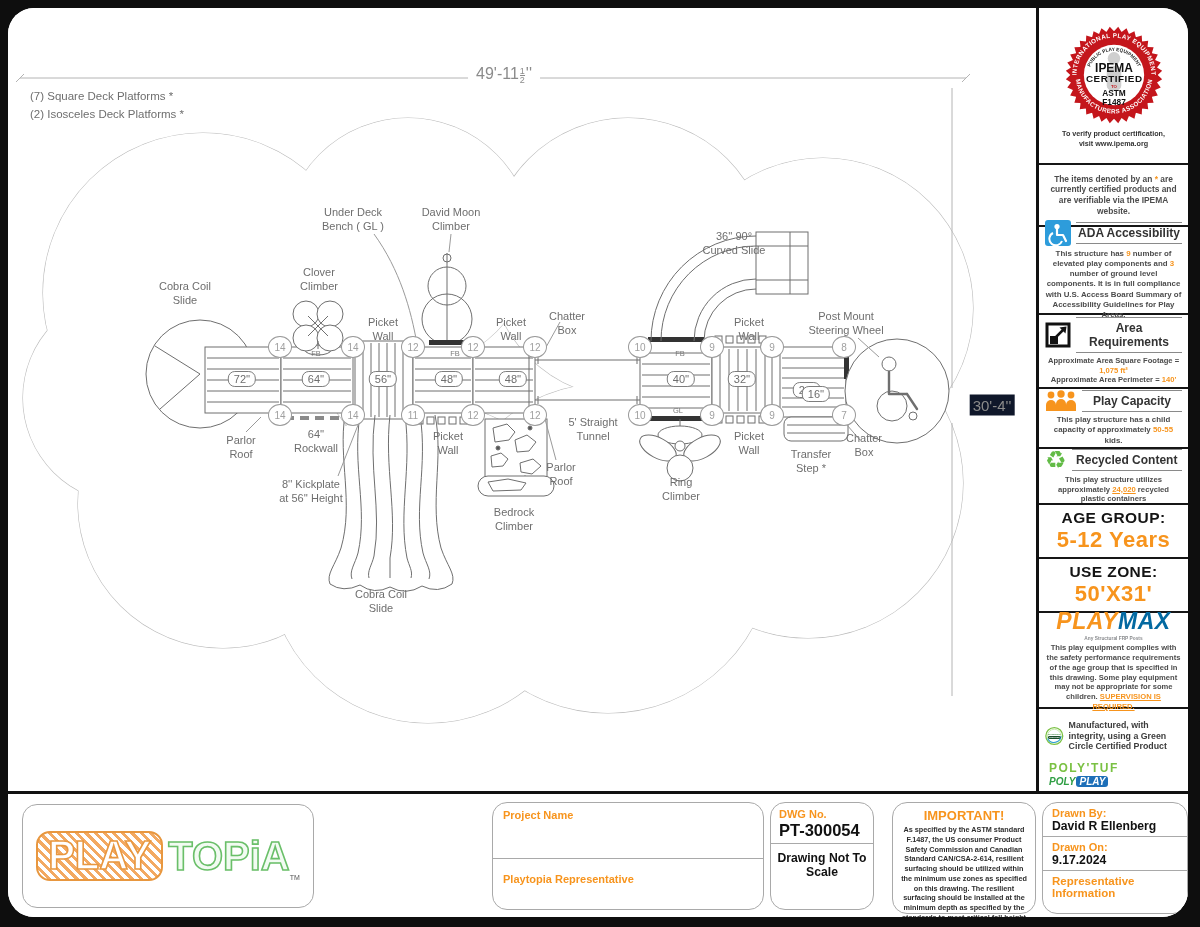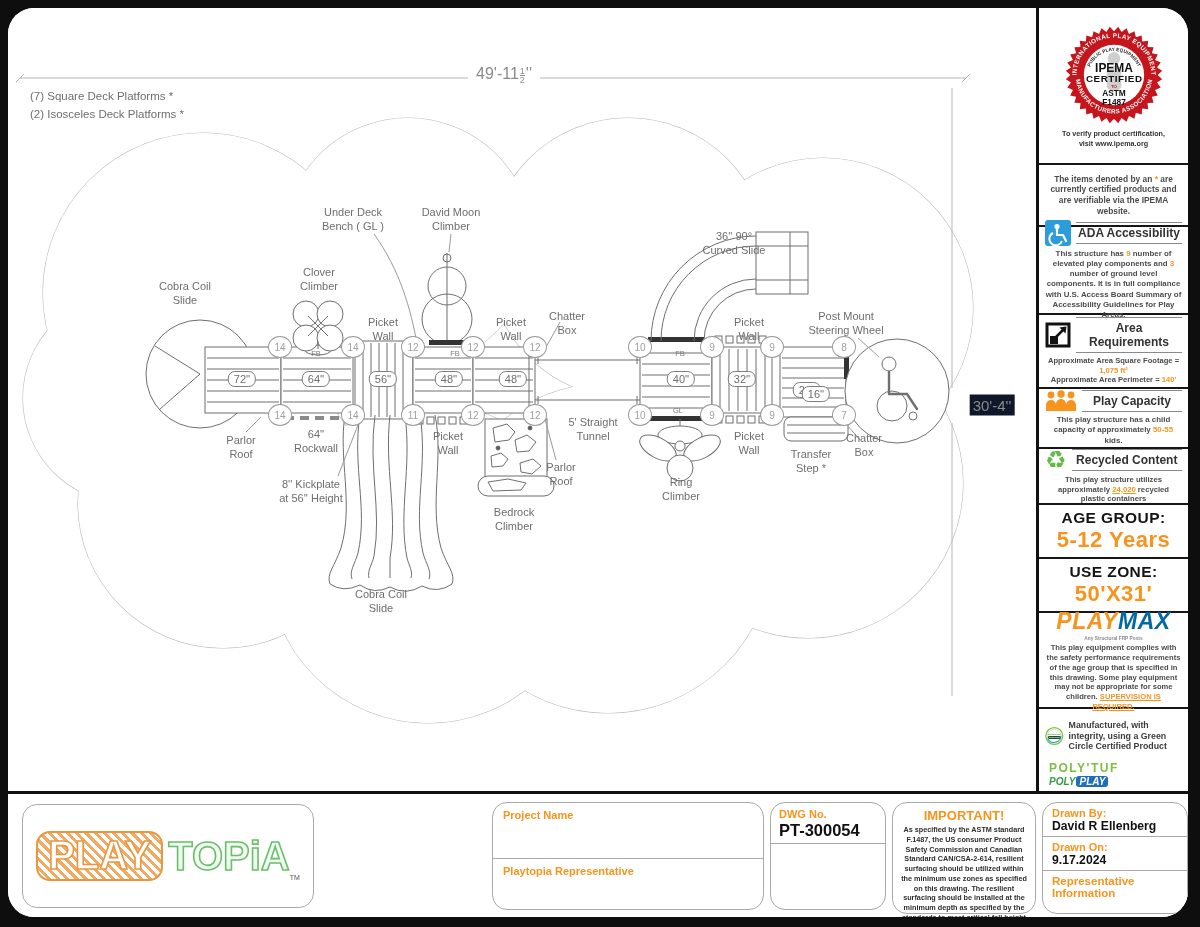--- a/index.html
+++ b/index.html
@@ -67,23 +67,23 @@
   .logo-topia{font-size:40px;font-weight:bold;color:#f2fbf2;-webkit-text-stroke:1.6px #6abf69;
               margin-left:5px;line-height:1.1;}
   .logo-tm{font-size:7px;color:#555;align-self:flex-end;}
   .logo-tagline{font-size:13.5px;font-weight:bold;color:#111;}
   .company{position:absolute;left:318px;top:8px;width:168px;height:110px;display:flex;
            flex-direction:column;align-items:center;justify-content:center;text-align:center;}
   .company-name{font-size:19px;font-weight:bold;color:#111;margin-bottom:2px;}
   .company-line{font-size:12.3px;font-weight:bold;color:#111;line-height:1.35;}
   .project-panel{left:484px;top:8px;width:272px;height:108px;display:flex;flex-direction:column;}
   .project-row1{height:56px;border-bottom:1.6px solid #a9a9a9;padding:6px 10px;box-sizing:border-box;}
-  .project-row2{flex:1;padding:6px 10px;box-sizing:border-box;}
+  .project-row2{flex:1;padding:6px 10px;box-sizing:border-box;margin-top:8px;}
   .olabel{font-size:11px;font-weight:bold;color:#f7941d;}
-  .dwg-panel{left:762px;top:8px;width:116px;height:108px;display:flex;flex-direction:column;}
+  .dwg-panel{left:762px;top:8px;width:104px;height:108px;display:flex;flex-direction:column;}
   .dwg-top{padding:5px 8px 3px 8px;border-bottom:1.6px solid #a9a9a9;}
   .dwg-num{font-size:16.5px;font-weight:bold;color:#111;margin-top:1px;}
   .dwg-note{font-size:12.2px;font-weight:bold;color:#111;text-align:center;padding:7px 2px;}
   .imp-panel{left:884px;top:8px;width:144px;height:112px;padding:5px 7px;}
   .imp-title{font-size:13px;font-weight:bold;color:#f7941d;text-align:center;margin-bottom:2px;}
   .imp-body{font-size:7.25px;font-weight:bold;color:#2e2e2e;text-align:center;line-height:1.35;}
   .drawn-panel{left:1034px;top:8px;width:146px;height:112px;display:flex;flex-direction:column;}
   .drawn-row{padding:4px 9px 3px 9px;border-bottom:1.6px solid #a9a9a9;}
   .drawn-row:last-child{border-bottom:none;flex:1;}
   .drawn-value{font-size:12.2px;font-weight:bold;color:#111;}
@@ -508,20 +508,21 @@
       <div class="project-row2">
         <div class="olabel">Playtopia Representative</div>
       </div>
     </div>
 
     <div class="panel dwg-panel">
       <div class="dwg-top">
         <div class="olabel">DWG No.</div>
         <div class="dwg-num">PT-300054</div>
       </div>
+      <div class="dwg-note">Drawing Not To Scale</div>
     </div>
 
     <div class="panel imp-panel">
       <div class="imp-title">IMPORTANT!</div>
       <div class="imp-body">As specified by the ASTM standard F.1487, the US consumer Product Safety Commission and Canadian Standard CAN/CSA-2-614, resilient surfacing should be utilized within the minimum use zones as specified on this drawing. The resilient surfacing should be installed at the minimum depth as specified by the standards to meet critical fall height requirements.</div>
     </div>
 
     <div class="panel drawn-panel">
       <div class="drawn-row">
         <div class="olabel">Drawn By:</div>

